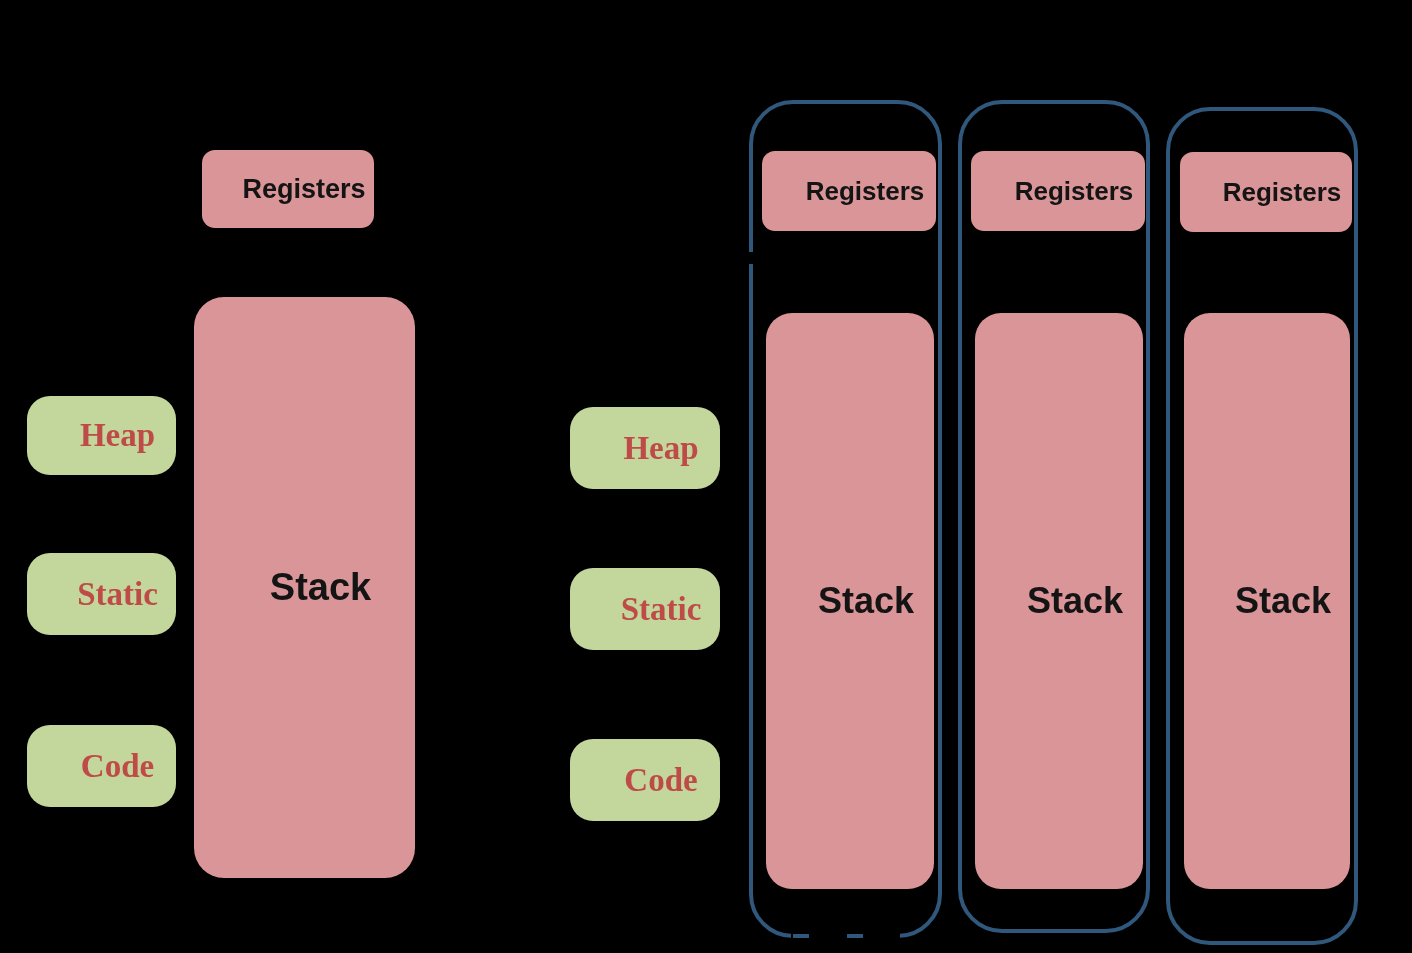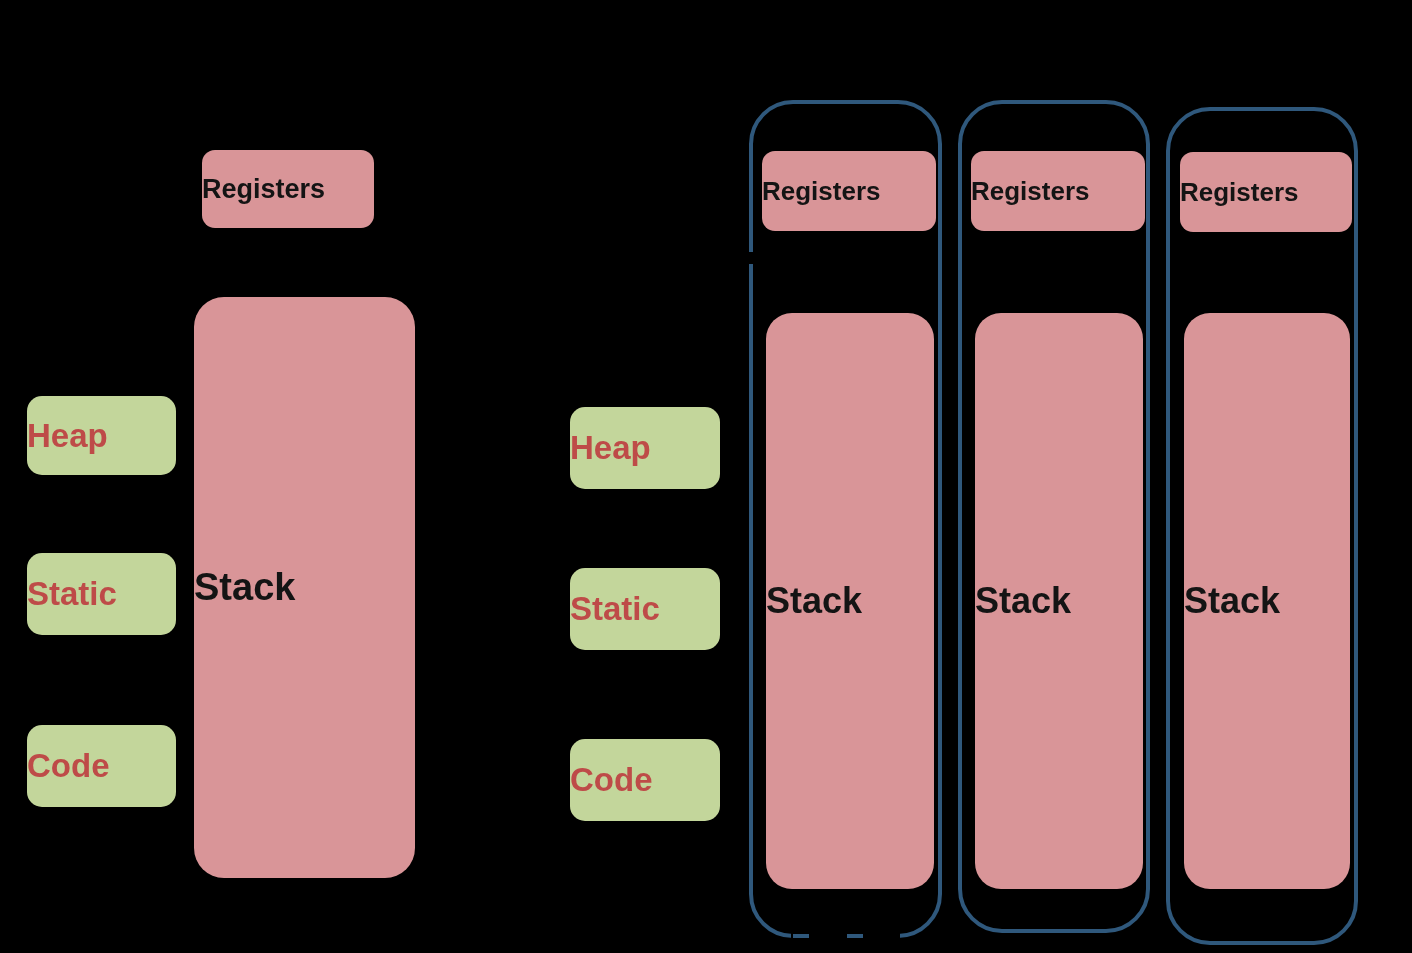--- a/index.html
+++ b/index.html
@@ -3,28 +3,28 @@
 <meta charset="utf-8">
 <style>
   html,body{margin:0;padding:0;background:#000;}
   #stage{
     position:relative;width:1412px;height:953px;
     background:var(--background,#000);
     font-family:"Liberation Sans",sans-serif;
     overflow:hidden;
   }
   .box{
-    position:absolute;display:flex;align-items:center;justify-content:flex-start;
-    font-weight:bold;box-sizing:border-box;text-align:center;
+    position:absolute;display:flex;align-items:center;justify-content:center;
+    font-weight:bold;box-sizing:border-box;text-align:center;padding-left:32px;
   }
   .pink{background:var(--box_pink,#D99598);color:var(--text_dark,#141414);}
   .green{background:var(--box_green,#C3D69B);color:var(--text_red,#BE4B48);}
   .registers{font-size:27px;border-radius:13px;}
   .stack{font-size:38px;border-radius:30px;}
-  .seg{font-size:33px;border-radius:15px;}
+  .seg{font-size:33px;border-radius:23px;font-family:Liberation Serif, serif;}
   .thread{
     position:absolute;box-sizing:border-box;
     border:4px solid var(--container_border,#2F587C);
     border-radius:44px;background:transparent;
   }
   .thread .registers{font-size:26px;}
   .thread .stack{font-size:36px;border-radius:26px;}
   
   .mask{position:absolute;background:var(--background,#000);}
   .dash-bottom{

